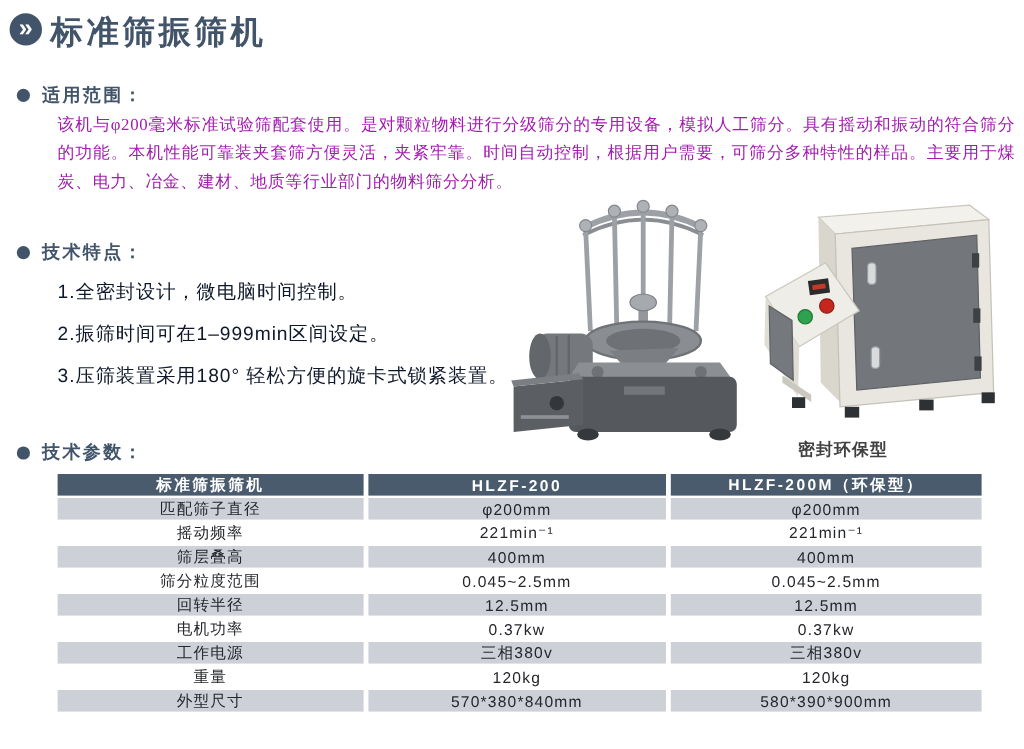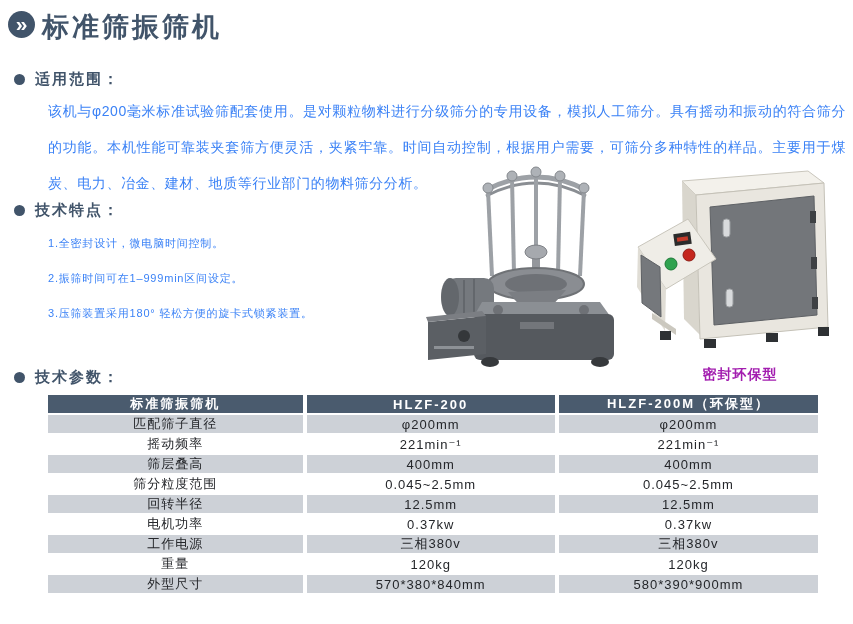--- a/index.html
+++ b/index.html
@@ -24,36 +24,36 @@
   .sec{position:absolute;left:14px;display:flex;align-items:center;gap:10px;}
   .sec .bullet{width:11px;height:11px;border-radius:50%;background:#41546a;flex:0 0 auto;}
   .sec h2{margin:0;font-size:15px;font-weight:bold;color:#41546a;letter-spacing:2px;}
   .sec-scope{top:70px;}
   .sec-features{top:201px;}
   .sec-params{top:368px;}
 
   
   .scope-body{
     position:absolute;left:48px;top:93px;width:798px;margin:0;
-    font-size:14px;line-height:36px;letter-spacing:0.6px;color:#3b82f6;text-align:justify;
+    font-size:14px;line-height:24px;letter-spacing:0.6px;color:#a21caf;text-align:justify;font-family:Liberation Serif, serif;
   }
 
   
   .features-list{
     position:absolute;left:48px;top:226px;margin:0;padding:0;list-style:none;
-    font-size:11px;color:#3b82f6;letter-spacing:0.8px;
+    font-size:16px;color:#0f172a;letter-spacing:0.8px;
   }
   .features-list li{height:35px;display:flex;align-items:center;}
 
   
   .machine1{position:absolute;left:424px;top:156px;width:216px;height:212px;}
   .machine2{position:absolute;left:624px;top:163px;width:226px;height:202px;}
   .machine2-caption{
-    position:absolute;left:665px;top:366px;width:150px;text-align:center;
-    font-size:14px;font-weight:bold;color:#a21caf;letter-spacing:1px;
+    position:absolute;left:665px;top:366px;width:150px;
+    font-size:14px;font-weight:bold;color:#404040;letter-spacing:1px;
   }
 
   
   table.spec{
     position:absolute;left:44px;top:393px;width:778px;
     border-collapse:separate;border-spacing:4px 2px;table-layout:fixed;
   }
   table.spec th{
     background:#4a5b6e;color:#ffffff;font-size:13px;font-weight:bold;
     letter-spacing:2px;height:17px;text-align:center;padding:0;

